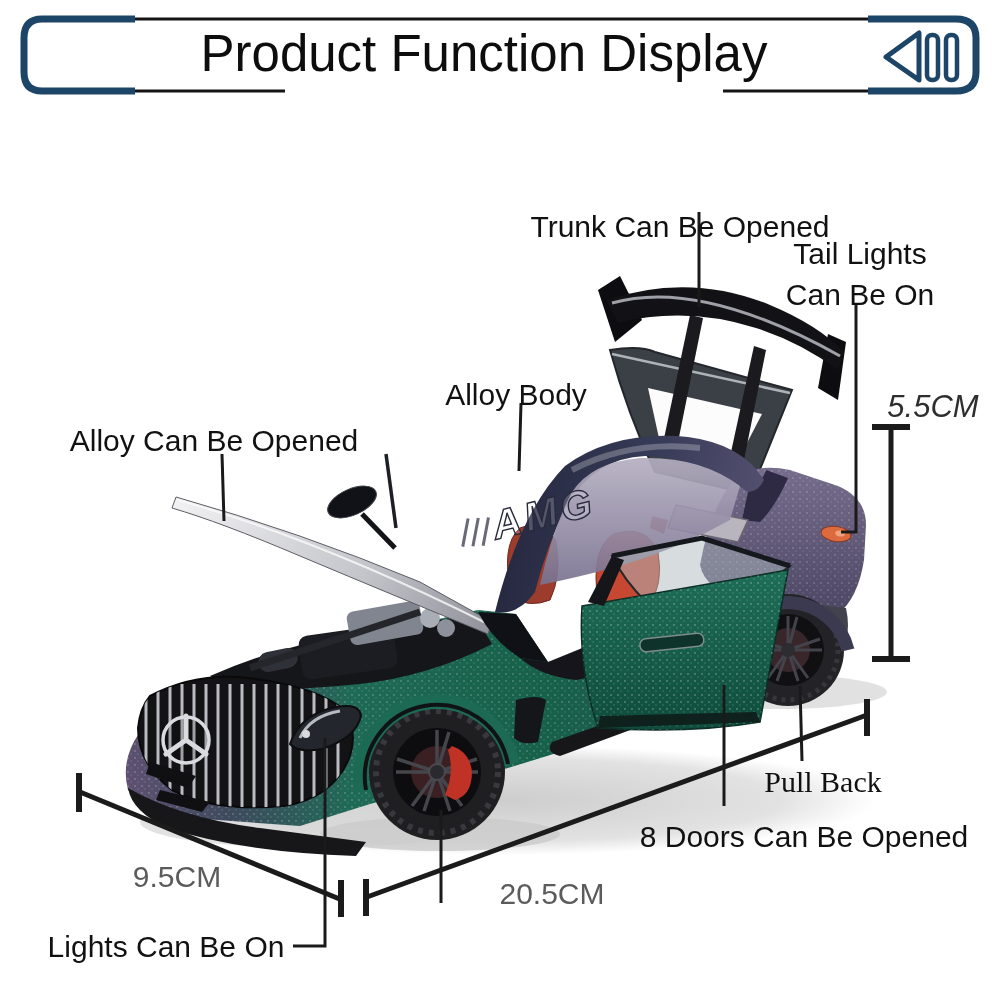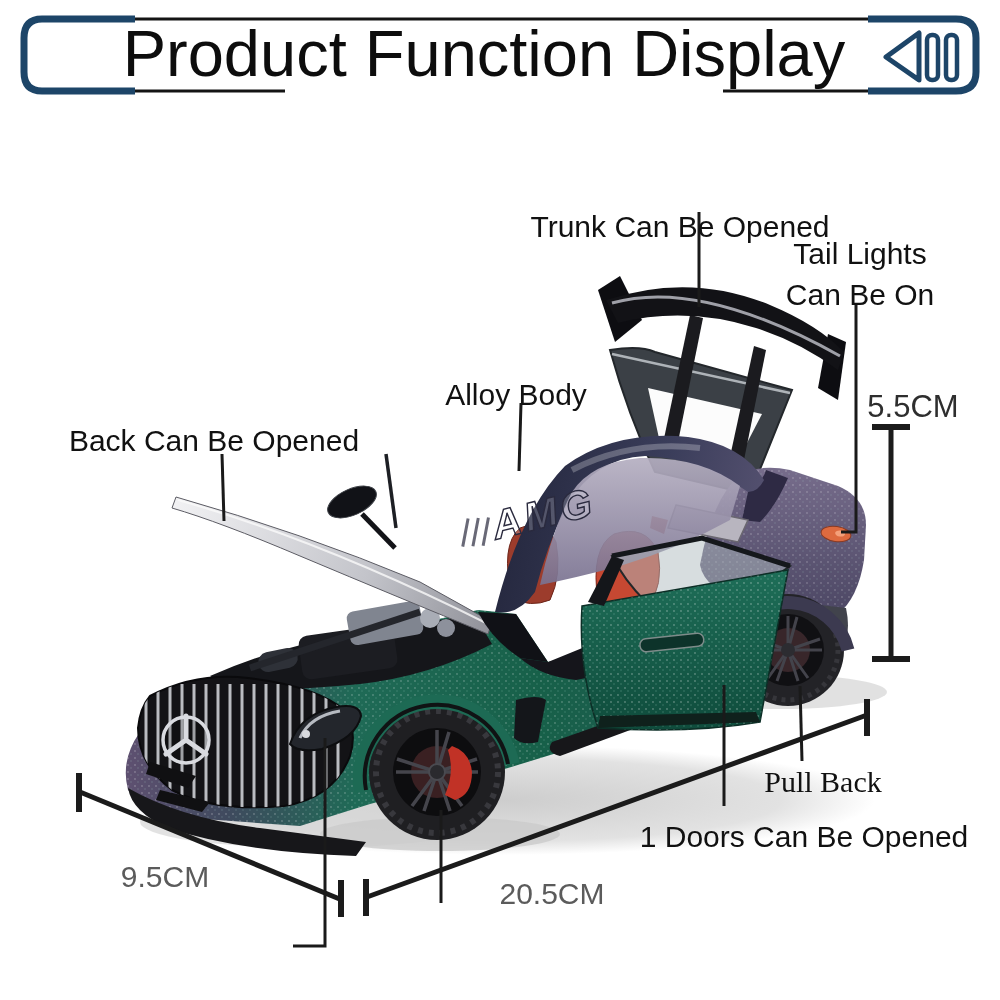--- a/index.html
+++ b/index.html
@@ -1,20 +1,20 @@
 <!DOCTYPE html>
 <html><head>
 <meta charset="utf-8">
 <style>
   html,body{margin:0;padding:0;background:#fff;}
   .stage{position:relative;width:1000px;height:1000px;background:#ffffff;overflow:hidden;
          font-family:"Liberation Sans", sans-serif;}
   .stage svg{position:absolute;left:0;top:0;}
   .banner-title{position:absolute;left:22px;width:956px;top:24px;text-align:center;
-        font-size:65px;line-height:60px;color:#0d0d0d;transform:translateX(-16px);
+        font-size:51px;line-height:60px;color:#0d0d0d;transform:translateX(-16px);
         letter-spacing:0px;white-space:nowrap;}
   .lbl{position:absolute;font-size:30px;line-height:37px;color:#111;text-align:center;
        white-space:pre-line;}
   .dim{color:#5b5b5b;}
   .dim-dark{color:#2e2e2e;}
 </style>
 </head>
 <body>
 
 <div class="stage">
@@ -253,27 +253,28 @@
 
 <div class="banner-title">Product Function Display</div>
 
 <div class="lbl" style="left:530px;top:177px;width:300px;margin-top:31px;">Trunk Can Be Opened</div>
 
 <div class="lbl" style="left:441px;top:376px;width:150px;">Alloy Body</div>
 
 <div class="lbl" style="left:775px;top:233px;width:170px;line-height:41px;">Tail Lights
 Can Be On</div>
 
-<div class="lbl" style="left:60px;top:422px;width:308px;">Back Can Be Opened</div>
-
-<div class="lbl dim-dark" style="left:858px;top:388px;width:110px;font-size:31px;">5.5CM</div>
+<div class="lbl" style="left:60px;top:422px;width:308px;">Alloy Can Be Opened</div>
+
+<div class="lbl dim-dark" style="left:878px;top:388px;width:110px;font-size:31px;font-style:italic;">5.5CM</div>
 
 <div class="lbl" style="left:743px;top:763px;width:160px;font-family:Liberation Serif, serif;">Pull Back</div>
 
-<div class="lbl" style="left:634px;top:818px;width:340px;">1 Doors Can Be Opened</div>
-
-<div class="lbl dim" style="left:110px;top:858px;width:110px;">9.5CM</div>
+<div class="lbl" style="left:634px;top:818px;width:340px;">8 Doors Can Be Opened</div>
+
+<div class="lbl dim" style="left:122px;top:858px;width:110px;">9.5CM</div>
 
 <div class="lbl dim" style="left:492px;top:843px;width:120px;margin-top:32px;">20.5CM</div>
 
 
+<div class="lbl" style="left:40px;top:928px;width:252px;">Lights Can Be On</div>
 
 </div>
 
 </body></html>

